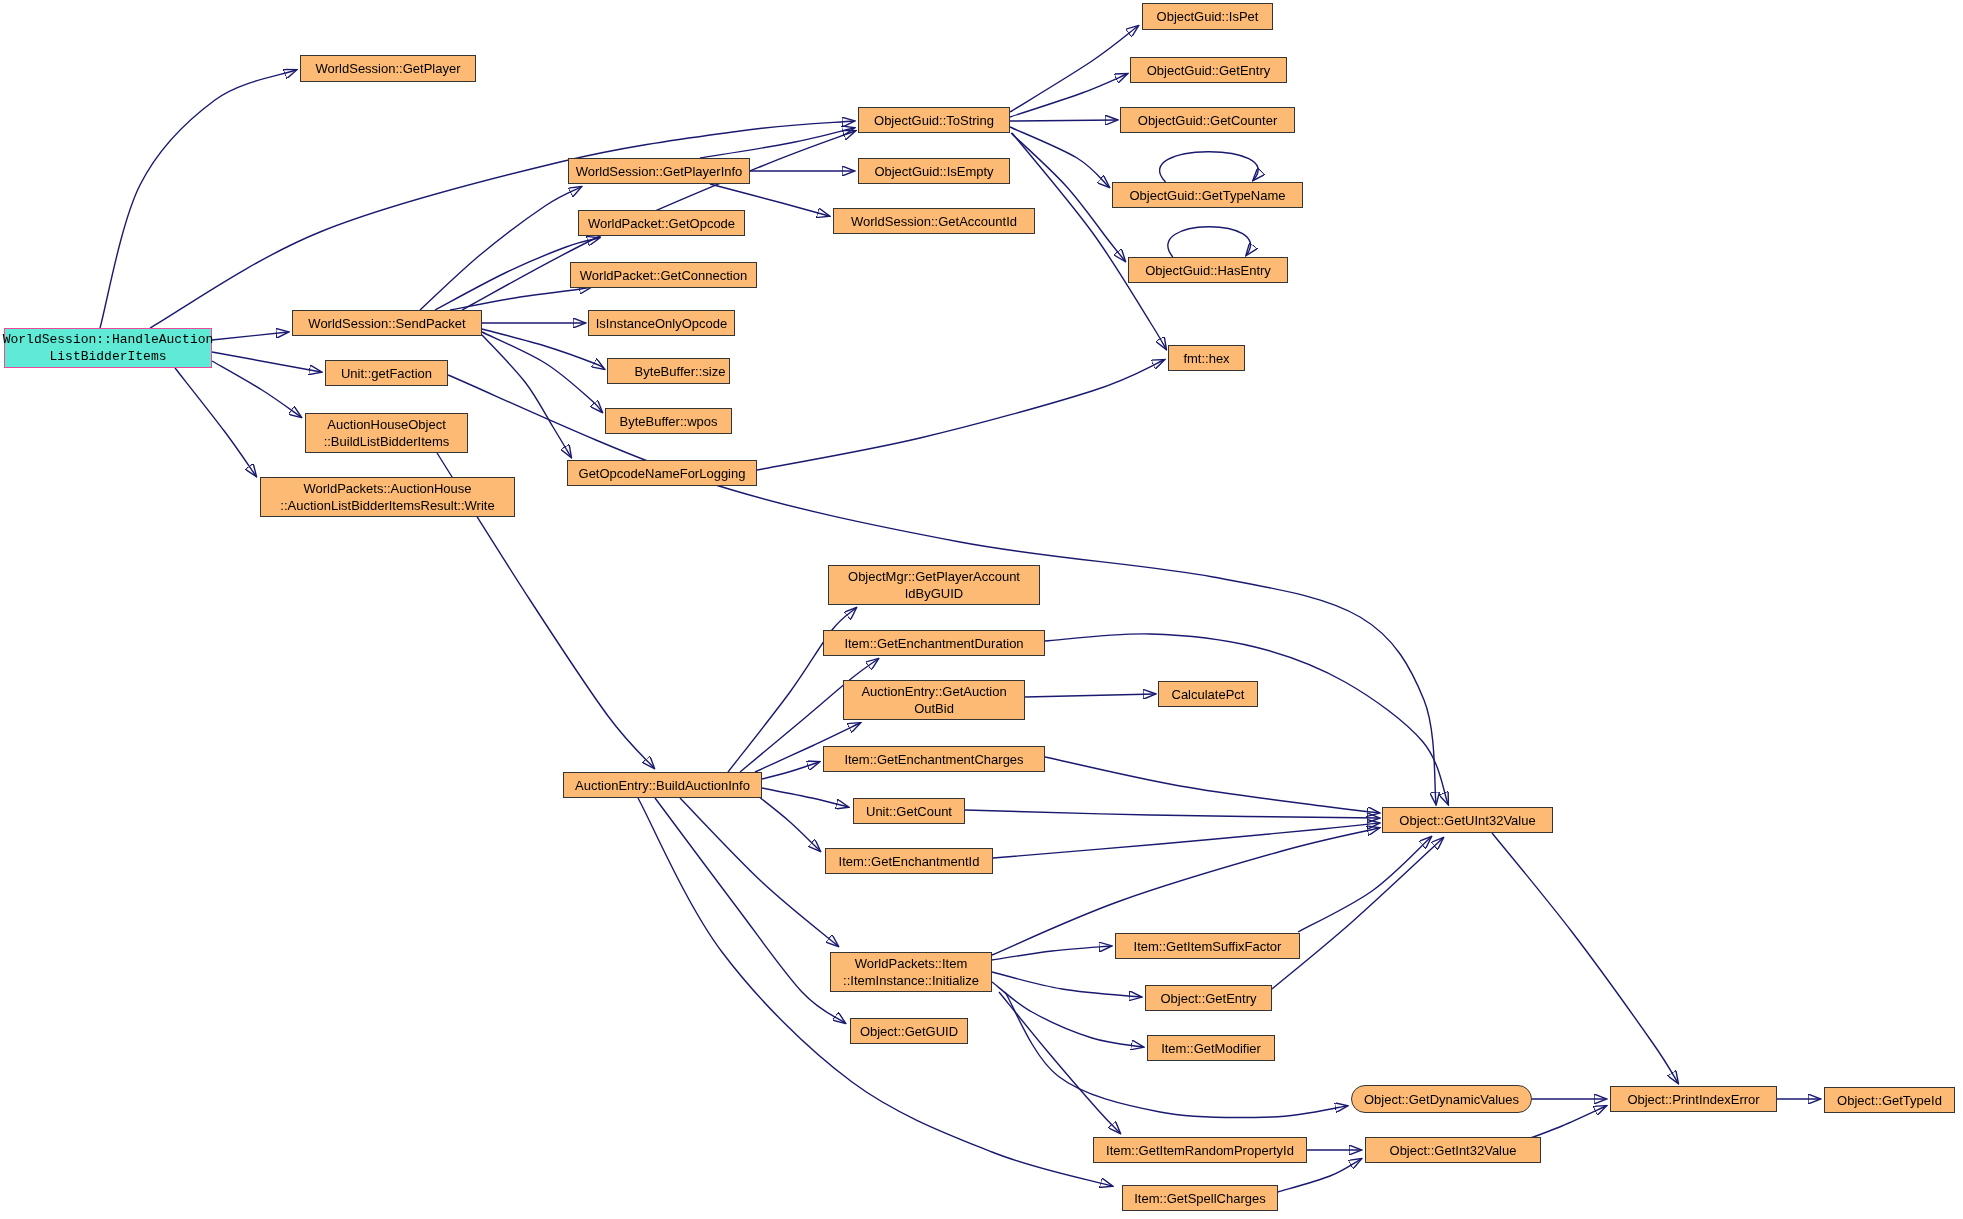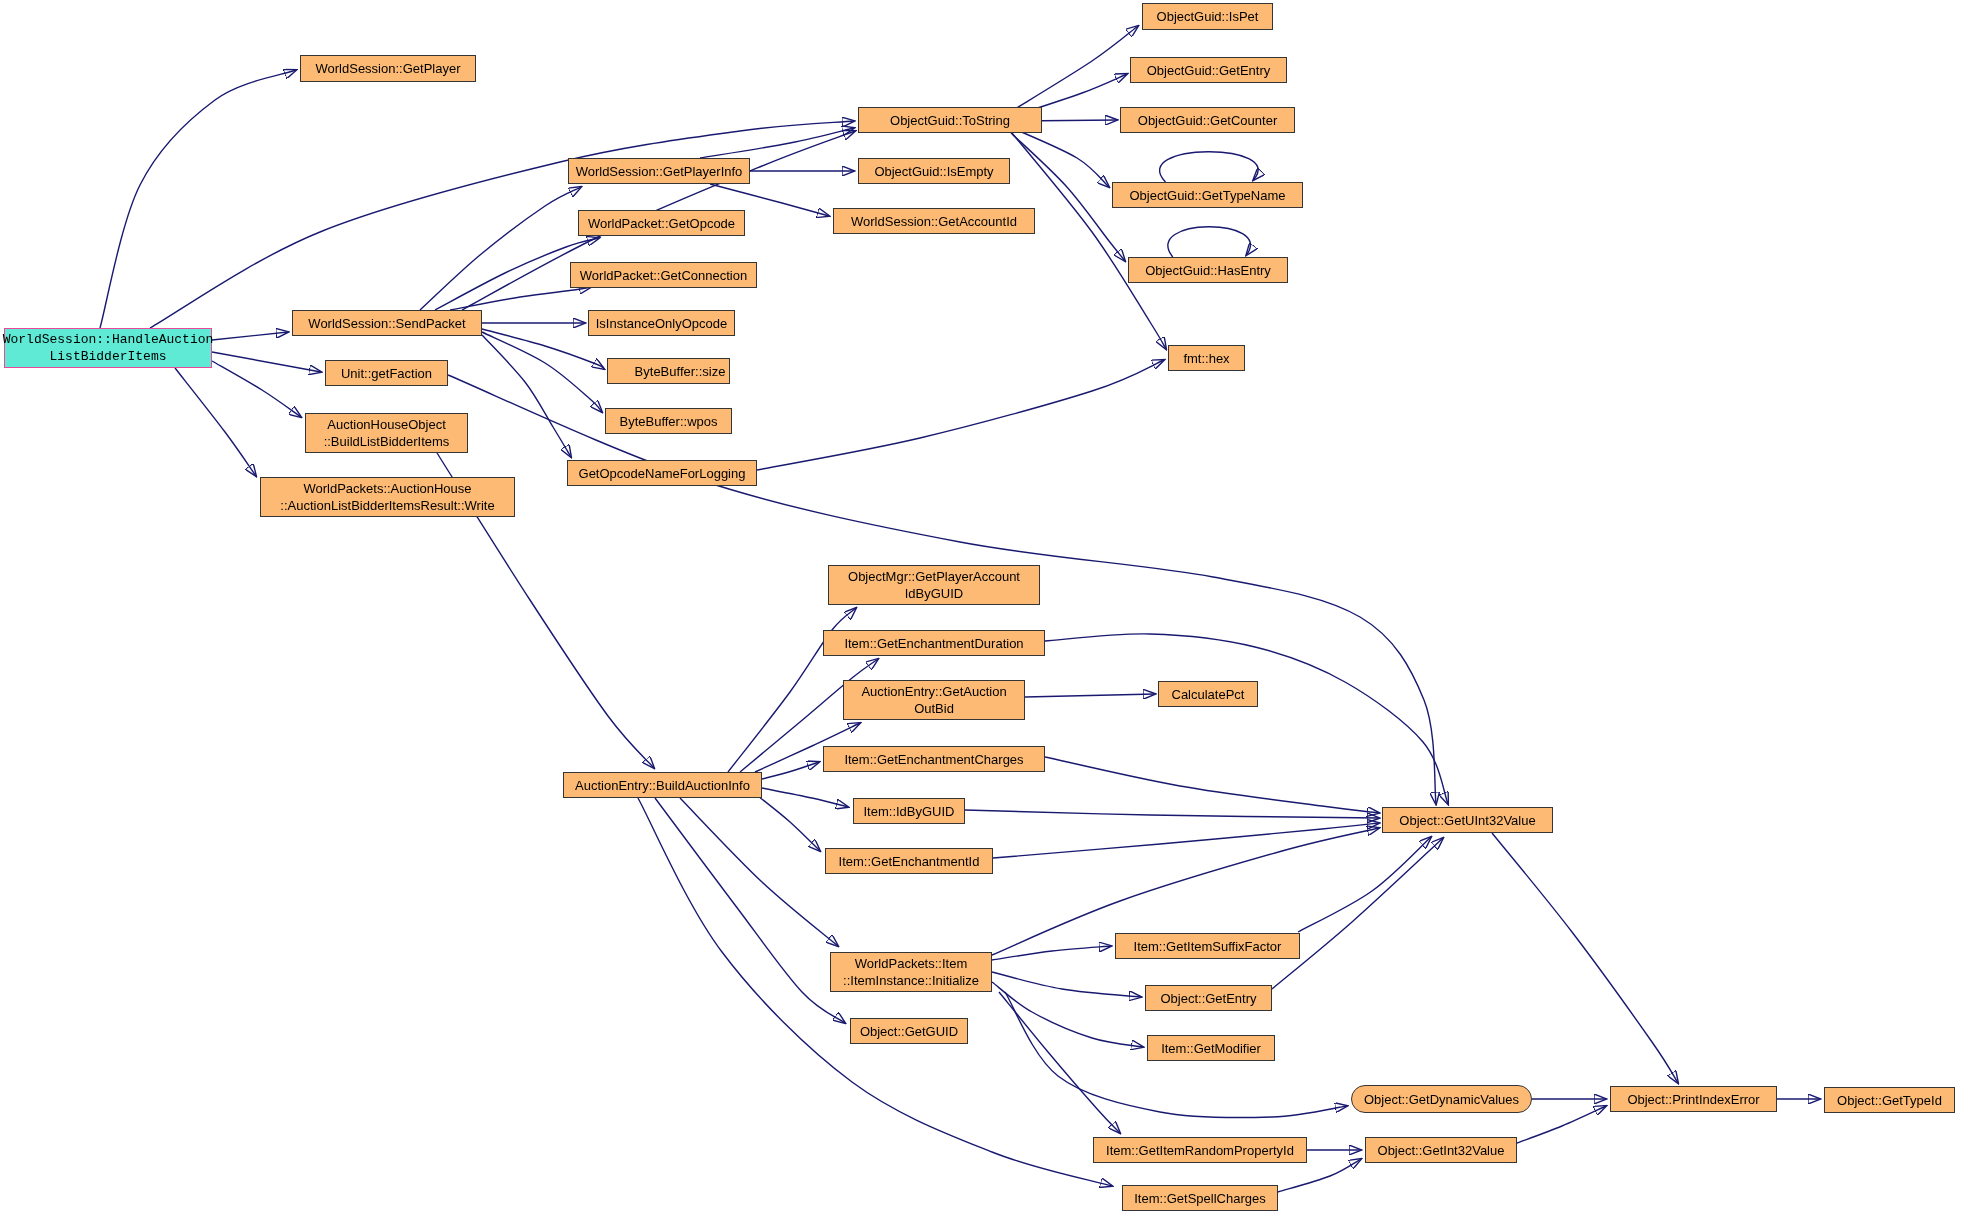--- a/index.html
+++ b/index.html
@@ -136,21 +136,21 @@
       </div>
       <div class="node" style="left: 607px; top: 358px; width: 123px; height: 26px; padding-left: 23px;">
         <div class="ln">ByteBuffer::size</div>
       </div>
       <div class="node" style="left: 605px; top: 408px; width: 127px; height: 26px;">
         <div class="ln">ByteBuffer::wpos</div>
       </div>
       <div class="node" style="left: 567px; top: 460px; width: 190px; height: 26px;">
         <div class="ln">GetOpcodeNameForLogging</div>
       </div>
-      <div class="node" style="left: 858px; top: 107px; width: 184px; height: 26px;">
+      <div class="node" style="left: 858px; top: 107px; width: 152px; height: 26px;">
         <div class="ln">ObjectGuid::ToString</div>
       </div>
       <div class="node" style="left: 858px; top: 158px; width: 152px; height: 26px;">
         <div class="ln">ObjectGuid::IsEmpty</div>
       </div>
       <div class="node" style="left: 833px; top: 208px; width: 202px; height: 26px;">
         <div class="ln">WorldSession::GetAccountId</div>
       </div>
       <div class="node" style="left: 1142px; top: 3px; width: 131px; height: 27px;">
         <div class="ln">ObjectGuid::IsPet</div>
@@ -184,21 +184,21 @@
         <div class="ln">AuctionEntry::GetAuction</div>
         <div class="ln">OutBid</div>
       </div>
       <div class="node" style="left: 1158px; top: 681px; width: 100px; height: 26px;">
         <div class="ln">CalculatePct</div>
       </div>
       <div class="node" style="left: 823px; top: 746px; width: 222px; height: 26px;">
         <div class="ln">Item::GetEnchantmentCharges</div>
       </div>
       <div class="node" style="left: 853px; top: 798px; width: 112px; height: 26px;">
-        <div class="ln">Item::IdByGUID</div>
+        <div class="ln">Unit::GetCount</div>
       </div>
       <div class="node" style="left: 825px; top: 848px; width: 168px; height: 26px;">
         <div class="ln">Item::GetEnchantmentId</div>
       </div>
       <div class="node" style="left: 830px; top: 952px; width: 162px; height: 40px;">
         <div class="ln">WorldPackets::Item</div>
         <div class="ln">::ItemInstance::Initialize</div>
       </div>
       <div class="node" style="left: 850px; top: 1018px; width: 118px; height: 26px;">
         <div class="ln">Object::GetGUID</div>
@@ -214,21 +214,21 @@
       </div>
       <div class="node" style="left: 1147px; top: 1035px; width: 128px; height: 26px;">
         <div class="ln">Item::GetModifier</div>
       </div>
       <div class="node" style="left: 1351px; top: 1085px; width: 181px; height: 28px; border-radius: 14px;">
         <div class="ln">Object::GetDynamicValues</div>
       </div>
       <div class="node" style="left: 1093px; top: 1137px; width: 214px; height: 26px;">
         <div class="ln">Item::GetItemRandomPropertyId</div>
       </div>
-      <div class="node" style="left: 1365px; top: 1137px; width: 152px; height: 26px;">
+      <div class="node" style="left: 1365px; top: 1137px; width: 176px; height: 26px;">
         <div class="ln">Object::GetInt32Value</div>
       </div>
       <div class="node" style="left: 1122px; top: 1185px; width: 156px; height: 26px;">
         <div class="ln">Item::GetSpellCharges</div>
       </div>
       <div class="node" style="left: 1610px; top: 1086px; width: 167px; height: 26px;">
         <div class="ln">Object::PrintIndexError</div>
       </div>
       <div class="node" style="left: 1824px; top: 1087px; width: 131px; height: 26px;">
         <div class="ln">Object::GetTypeId</div>

